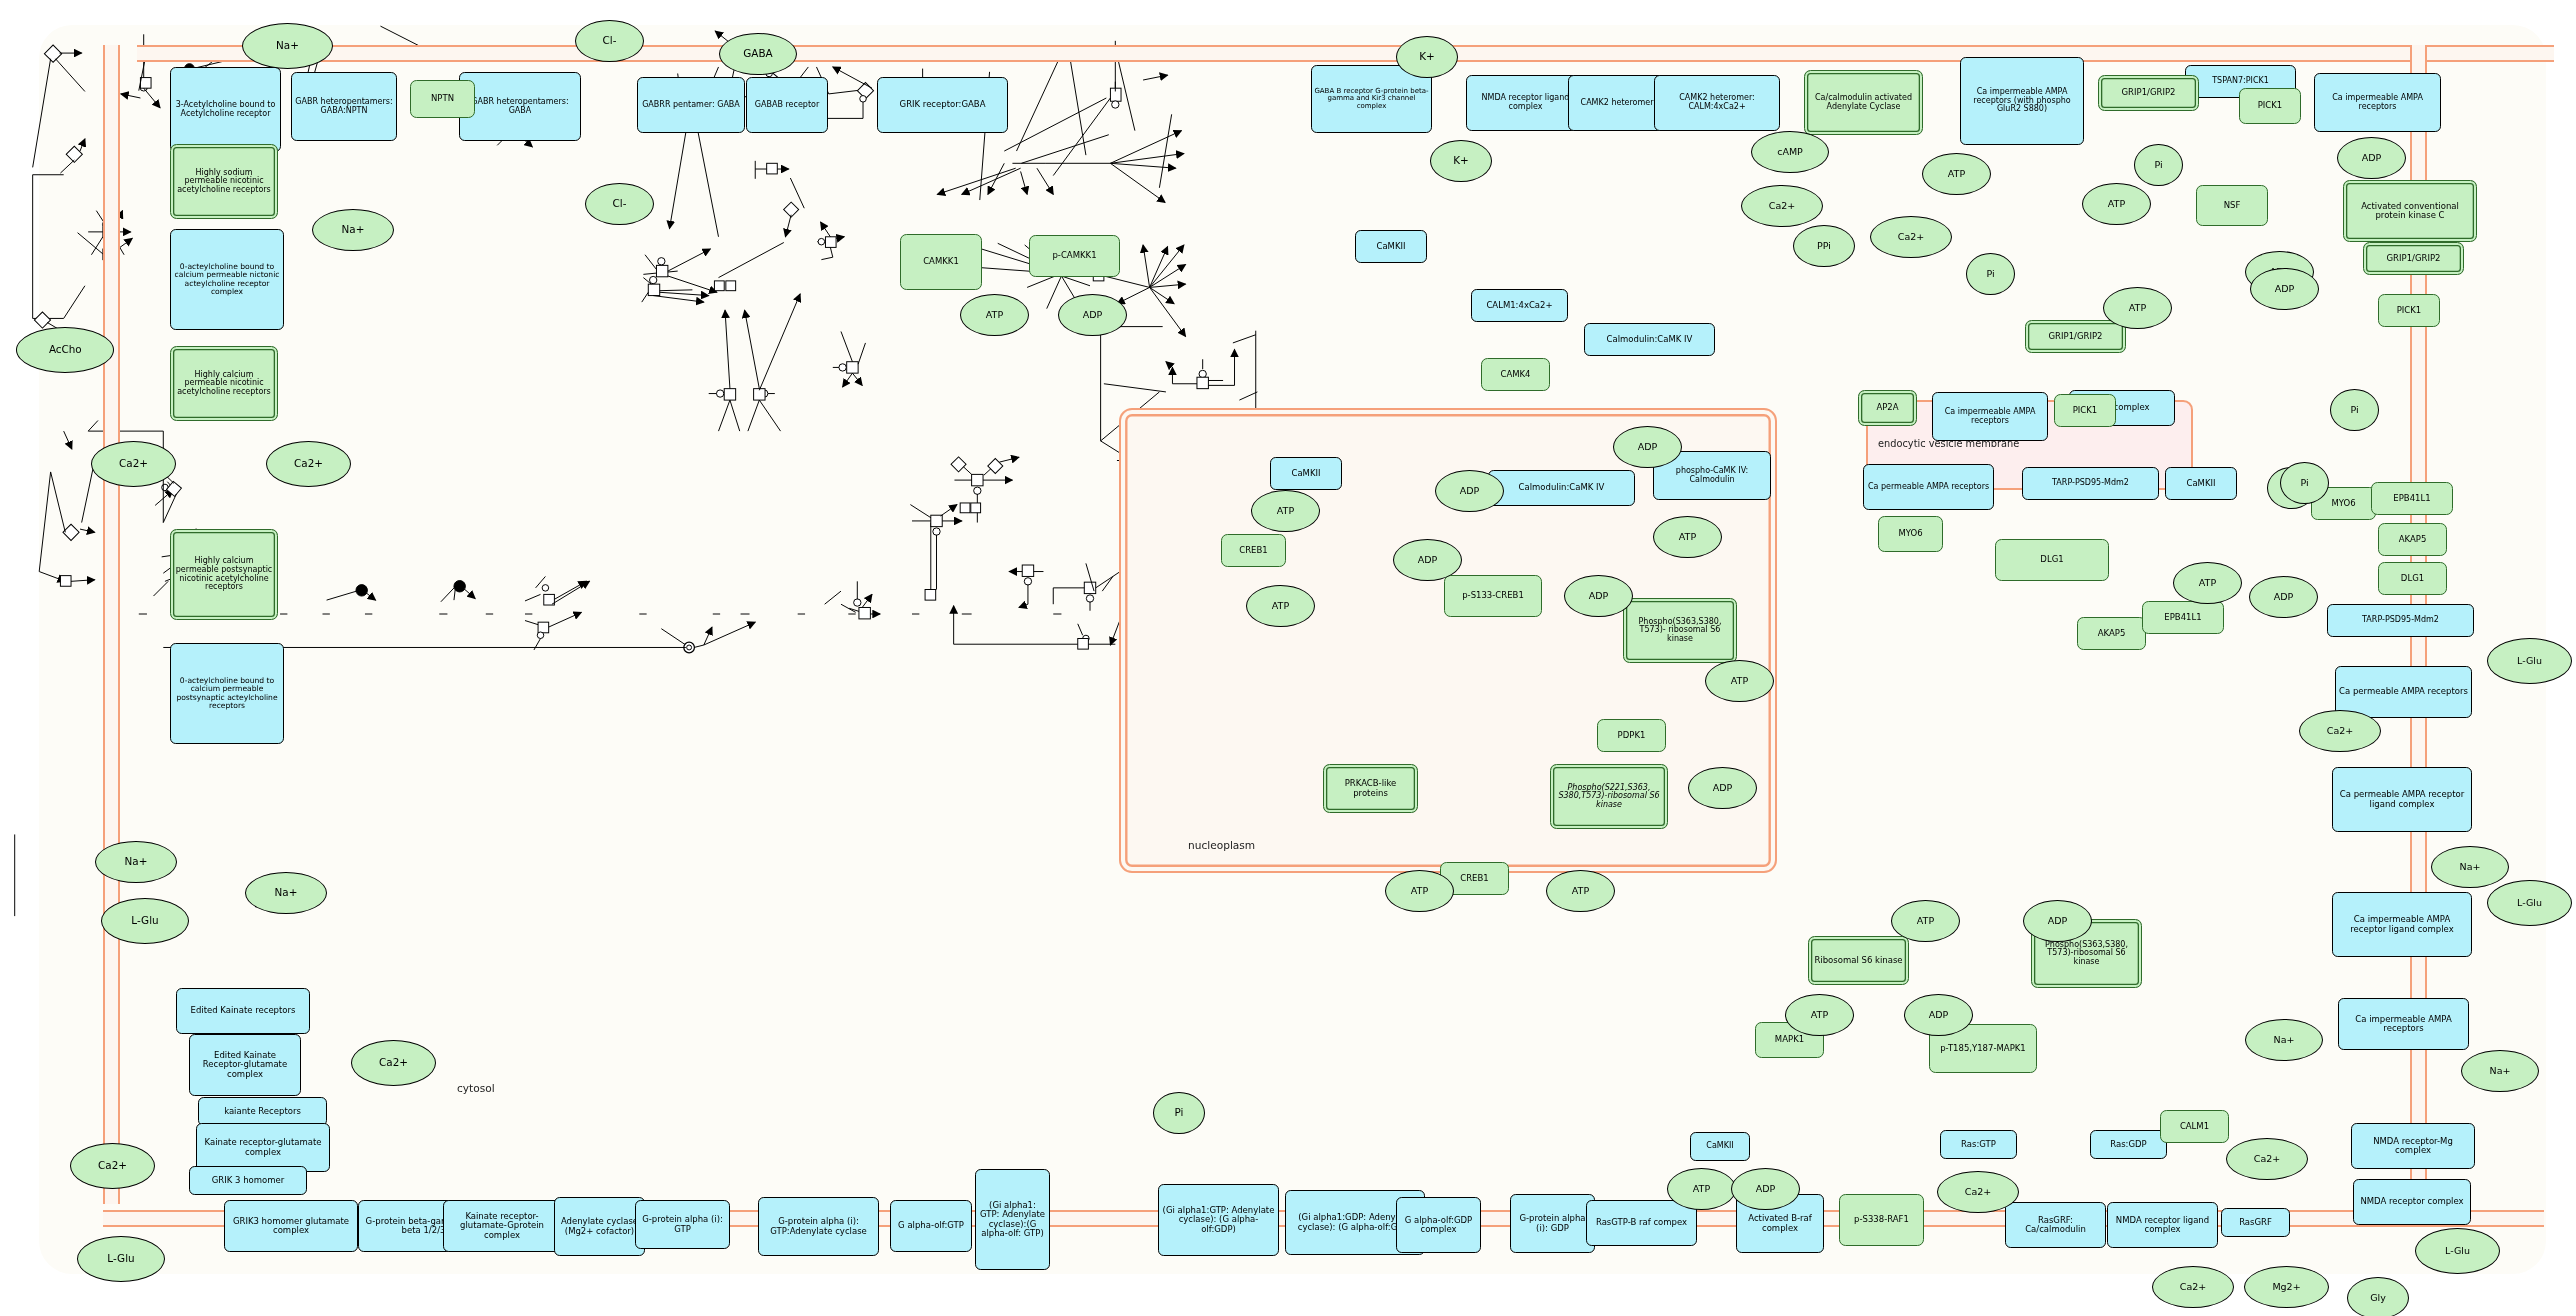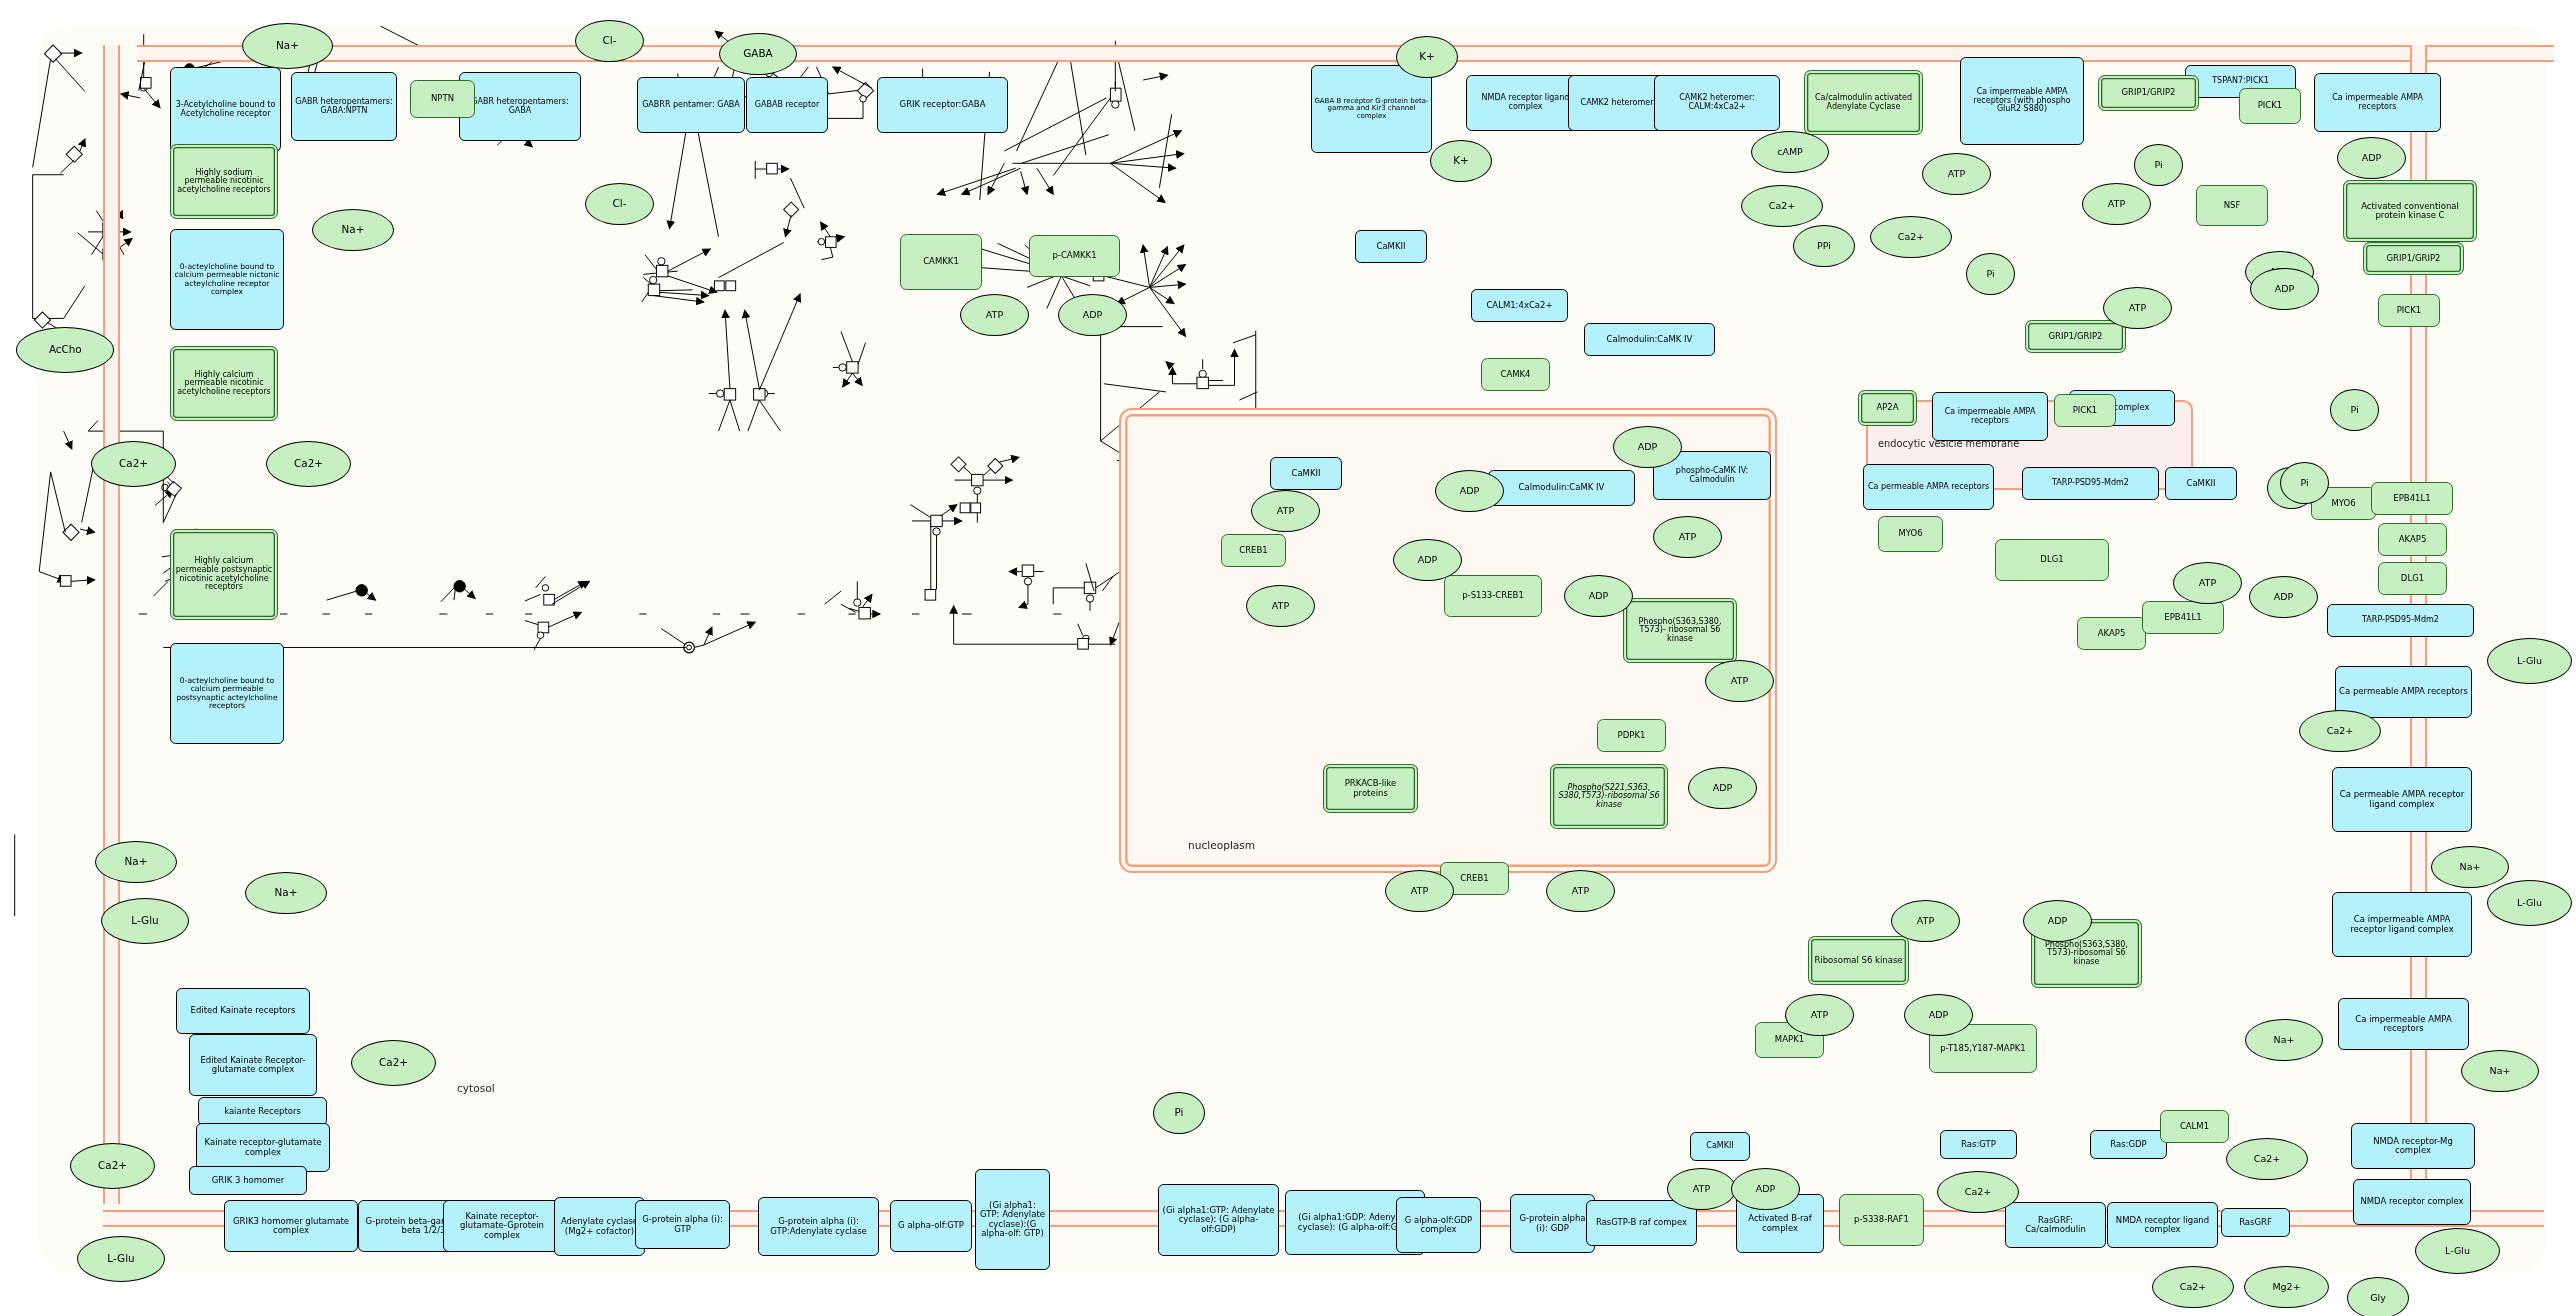--- a/index.html
+++ b/index.html
@@ -490,21 +490,21 @@
     </g>
   </svg>
 
   <div id="nodes">
       <div class="node cx" style="left: 170px; top: 67px; width: 111px; height: 85px; font-size: 8px; padding: 0.8px 2.4px;"><span>3-Acetylcholine bound to Acetylcholine receptor</span></div>
       <div class="node cx" style="left: 291px; top: 72px; width: 106px; height: 69px; font-size: 8px; padding: 0.8px 2.4px;"><span>GABR heteropentamers: GABA:NPTN</span></div>
       <div class="node cx" style="left: 459px; top: 72px; width: 122px; height: 69px; font-size: 8px; padding: 0.8px 2.4px;"><span>GABR heteropentamers: GABA</span></div>
       <div class="node cx" style="left: 637px; top: 77px; width: 108px; height: 56px; font-size: 8px; padding: 0.8px 2.4px;"><span>GABRR pentamer: GABA</span></div>
       <div class="node cx" style="left: 746px; top: 77px; width: 82px; height: 56px; font-size: 8px; padding: 0.8px 2.4px;"><span>GABAB receptor</span></div>
       <div class="node cx" style="left: 877px; top: 77px; width: 131px; height: 56px; font-size: 8.5px; padding: 0.8px 2.4px;"><span>GRIK receptor:GABA</span></div>
-      <div class="node cx" style="left: 1311px; top: 65px; width: 121px; height: 88px; font-size: 7px; padding: 0.8px 2.4px;"><span>GABA B receptor G-protein beta-gamma and Kir3 channel complex</span></div>
+      <div class="node cx" style="left: 1311px; top: 65px; width: 121px; height: 68px; font-size: 7px; padding: 0.8px 2.4px;"><span>GABA B receptor G-protein beta-gamma and Kir3 channel complex</span></div>
       <div class="node cx" style="left: 1466px; top: 75px; width: 119px; height: 56px; font-size: 8px; padding: 0.8px 2.4px;"><span>NMDA receptor ligand complex</span></div>
       <div class="node cx" style="left: 1568px; top: 75px; width: 98px; height: 56px; font-size: 8px; padding: 0.8px 2.4px;"><span>CAMK2 heteromer</span></div>
       <div class="node cx" style="left: 1654px; top: 75px; width: 126px; height: 56px; font-size: 8px; padding: 0.8px 2.4px;"><span>CAMK2 heteromer: CALM:4xCa2+</span></div>
       <div class="node cx" style="left: 1960px; top: 57px; width: 124px; height: 88px; font-size: 8px; padding: 0.8px 2.4px;"><span>Ca impermeable AMPA receptors (with phospho GluR2 S880)</span></div>
       <div class="node cx" style="left: 2185px; top: 65px; width: 111px; height: 33px; font-size: 8px; padding: 0.8px 2.4px;"><span>TSPAN7:PICK1</span></div>
       <div class="node cx" style="left: 2314px; top: 73px; width: 127px; height: 59px; font-size: 8px; padding: 0.8px 2.4px;"><span>Ca impermeable AMPA receptors</span></div>
       <div class="node cx" style="left: 170px; top: 229px; width: 114px; height: 101px; font-size: 7.6px; padding: 0.8px 2.4px;"><span>0-acteylcholine bound to calcium permeable nictonic acteylcholine receptor complex</span></div>
       <div class="node cx" style="left: 170px; top: 643px; width: 114px; height: 101px; font-size: 7.6px; padding: 0.8px 2.4px;"><span>0-acteylcholine bound to calcium permeable postsynaptic acteylcholine receptors</span></div>
       <div class="node cx" style="left: 1471px; top: 289px; width: 97px; height: 33px; font-size: 8.5px; padding: 0.8px 2.4px;"><span>CALM1:4xCa2+</span></div>
       <div class="node cx" style="left: 1584px; top: 323px; width: 131px; height: 33px; font-size: 8.5px; padding: 0.8px 2.4px;"><span>Calmodulin:CaMK IV</span></div>
@@ -516,21 +516,21 @@
       <div class="node cx" style="left: 1932px; top: 392px; width: 116px; height: 49px; font-size: 8px; padding: 0.8px 2.4px;"><span>Ca impermeable AMPA receptors</span></div>
       <div class="node cx" style="left: 2022px; top: 467px; width: 137px; height: 33px; font-size: 8px; padding: 0.8px 2.4px;"><span>TARP-PSD95-Mdm2</span></div>
       <div class="node cx" style="left: 2165px; top: 467px; width: 72px; height: 33px; font-size: 8.5px; padding: 0.8px 2.4px;"><span>CaMKII</span></div>
       <div class="node cx" style="left: 1863px; top: 464px; width: 131px; height: 46px; font-size: 8px; padding: 0.8px 2.4px;"><span>Ca permeable AMPA receptors</span></div>
       <div class="node cx" style="left: 2327px; top: 604px; width: 147px; height: 33px; font-size: 8px; padding: 0.8px 2.4px;"><span>TARP-PSD95-Mdm2</span></div>
       <div class="node cx" style="left: 2335px; top: 666px; width: 137px; height: 52px; font-size: 8.5px; padding: 0.8px 2.4px;"><span>Ca permeable AMPA receptors</span></div>
       <div class="node cx" style="left: 2332px; top: 767px; width: 140px; height: 65px; font-size: 8.5px; padding: 0.8px 2.4px;"><span>Ca permeable AMPA receptor ligand complex</span></div>
       <div class="node cx" style="left: 2332px; top: 892px; width: 140px; height: 65px; font-size: 8.5px; padding: 0.8px 2.4px;"><span>Ca impermeable AMPA receptor ligand complex</span></div>
       <div class="node cx" style="left: 2338px; top: 998px; width: 131px; height: 52px; font-size: 8.5px; padding: 0.8px 2.4px;"><span>Ca impermeable AMPA receptors</span></div>
       <div class="node cx" style="left: 176px; top: 988px; width: 134px; height: 46px; font-size: 8.5px; padding: 0.8px 2.4px;"><span>Edited Kainate receptors</span></div>
-      <div class="node cx" style="left: 189px; top: 1034px; width: 128px; height: 62px; font-size: 8.5px; padding: 0.8px 2.4px;"><span>Edited Kainate Receptor-glutamate complex</span></div>
+      <div class="node cx" style="left: 189px; top: 1034px; width: 112px; height: 62px; font-size: 8.5px; padding: 0.8px 2.4px;"><span>Edited Kainate Receptor-glutamate complex</span></div>
       <div class="node cx" style="left: 198px; top: 1097px; width: 129px; height: 29px; font-size: 8.5px; padding: 0.8px 2.4px;"><span>kaiante Receptors</span></div>
       <div class="node cx" style="left: 196px; top: 1123px; width: 134px; height: 49px; font-size: 8.5px; padding: 0.8px 2.4px;"><span>Kainate receptor-glutamate complex</span></div>
       <div class="node cx" style="left: 189px; top: 1166px; width: 118px; height: 29px; font-size: 8.5px; padding: 0.8px 2.4px;"><span>GRIK 3 homomer</span></div>
       <div class="node cx" style="left: 224px; top: 1200px; width: 134px; height: 52px; font-size: 8.5px; padding: 0.8px 2.4px;"><span>GRIK3 homomer glutamate complex</span></div>
       <div class="node cx" style="left: 358px; top: 1200px; width: 131px; height: 52px; font-size: 8.5px; padding: 0.8px 2.4px;"><span>G-protein beta-gamma:PLC beta 1/2/3</span></div>
       <div class="node cx" style="left: 443px; top: 1200px; width: 118px; height: 52px; font-size: 8.5px; padding: 0.8px 2.4px;"><span>Kainate receptor-glutamate-Gprotein complex</span></div>
       <div class="node cx" style="left: 554px; top: 1197px; width: 91px; height: 59px; font-size: 8.5px; padding: 0.8px 2.4px;"><span>Adenylate cyclase (Mg2+ cofactor)</span></div>
       <div class="node cx" style="left: 635px; top: 1200px; width: 95px; height: 49px; font-size: 8.5px; padding: 0.8px 2.4px;"><span>G-protein alpha (i): GTP</span></div>
       <div class="node cx" style="left: 758px; top: 1197px; width: 121px; height: 59px; font-size: 8.5px; padding: 0.8px 2.4px;"><span>G-protein alpha (i): GTP:Adenylate cyclase</span></div>
       <div class="node cx" style="left: 890px; top: 1200px; width: 82px; height: 52px; font-size: 8.5px; padding: 0.8px 2.4px;"><span>G alpha-olf:GTP</span></div>

